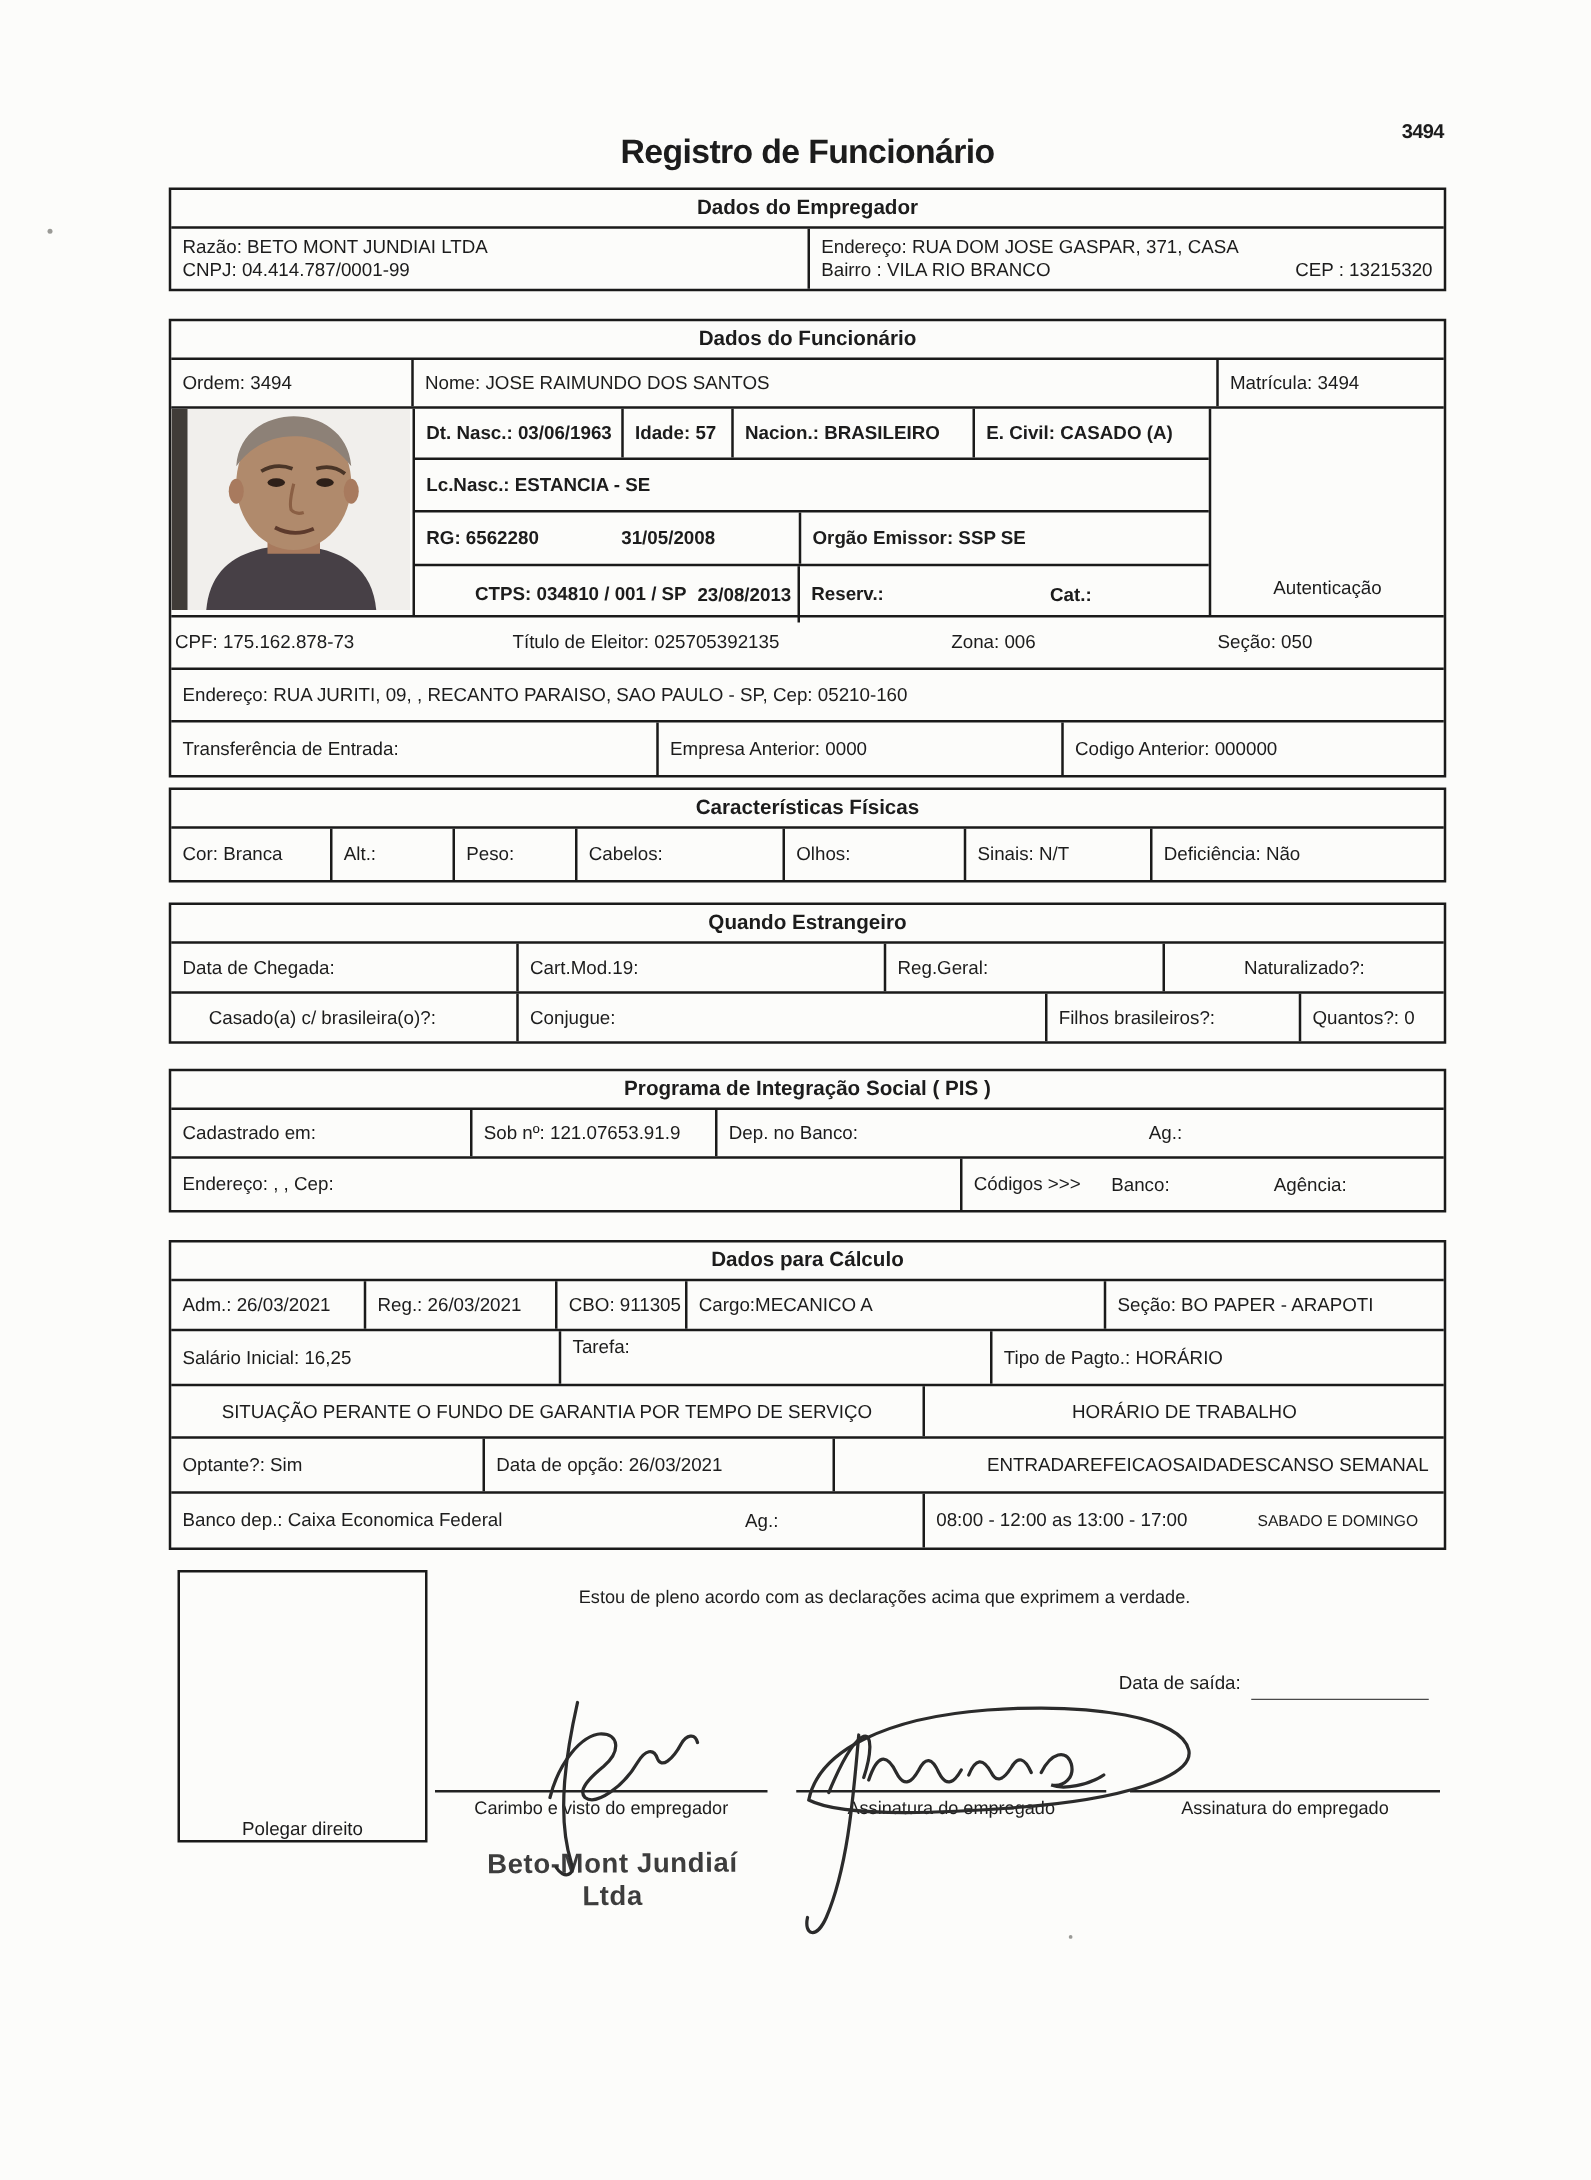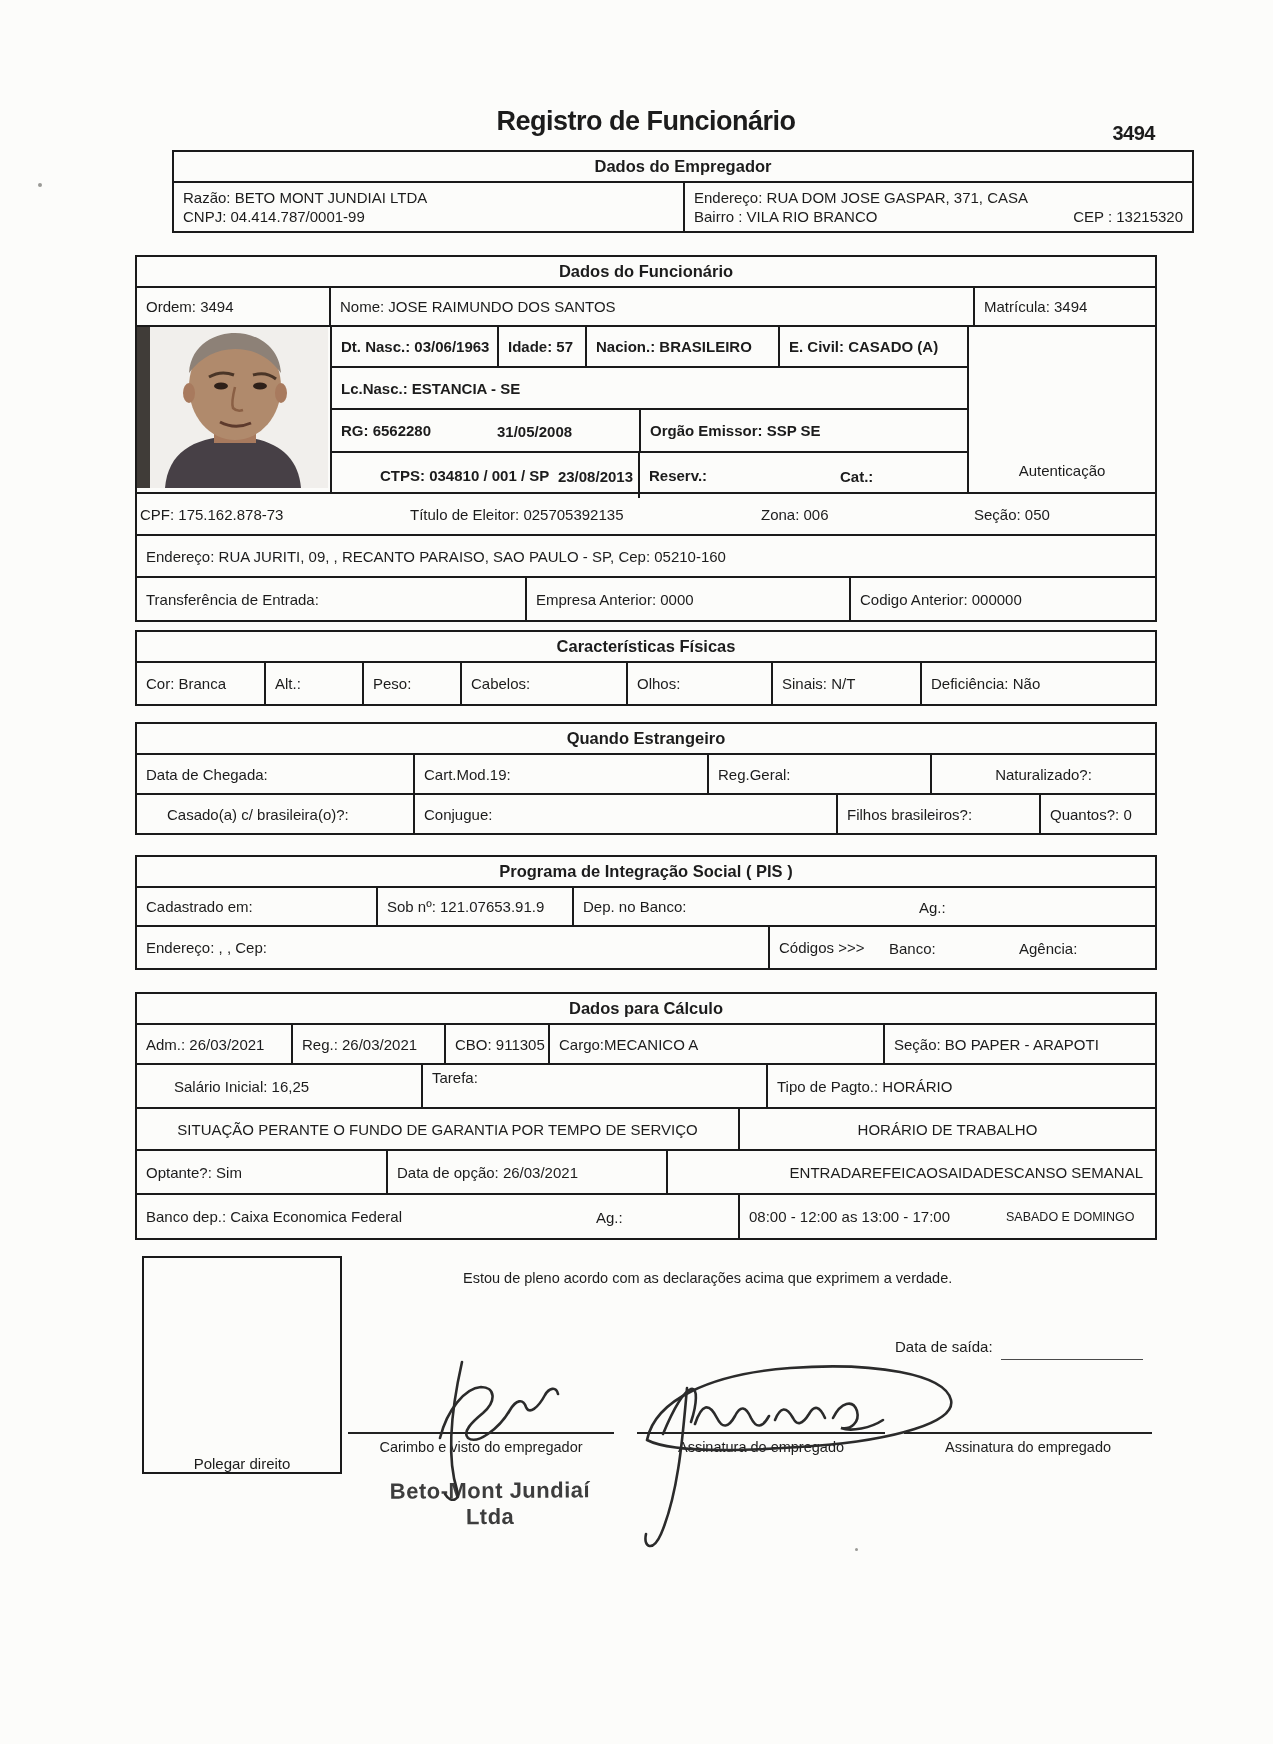--- a/index.html
+++ b/index.html
@@ -15,22 +15,22 @@
     font-family:"Liberation Sans","DejaVu Sans",sans-serif;
     color:var(--ink);
     overflow:hidden;
   }
   .sheet{position:absolute;left:135px;top:0;width:1022px;height:1744px;}
   .doc-title{
     position:absolute;top:106px;left:0;width:100%;
     text-align:center;font-size:27px;font-weight:bold;letter-spacing:-0.5px;
   }
   .doc-number{
-    position:absolute;top:122px;right:2px;
-    font-size:20px;font-weight:bold;letter-spacing:-0.5px;
+    position:absolute;top:97px;right:2px;
+    font-size:16px;font-weight:bold;letter-spacing:-0.5px;
   }
   .box{
     position:absolute;left:0;width:1018px;
     border:2px solid var(--bd);
     font-size:15px;
   }
   .sec-header{
     height:29px;border-bottom:2px solid var(--bd);
     display:flex;align-items:center;justify-content:center;
     font-weight:bold;font-size:16.5px;
@@ -84,21 +84,21 @@
 
 <div class="page">
   <div class="speck" style="left:38px;top:183px;width:4px;height:4px;"></div>
   <div class="speck" style="left:855px;top:1548px;width:3px;height:3px;"></div>
 
   <div class="sheet">
 
     <div class="doc-title">Registro de Funcionário</div>
     <div class="doc-number">3494</div>
 
-    <section class="box" style="top:150px;margin-left:37px;">
+    <section class="box" style="top:150px;">
       <div class="sec-header">Dados do Empregador</div>
       <div class="row" style="min-height:48px;">
         <div class="cell" style="width:509px;align-items:flex-start;flex-direction:column;justify-content:center;gap:2px;padding:3px 9px;">
           <div>Razão: BETO MONT JUNDIAI  LTDA</div>
           <div>CNPJ: 04.414.787/0001-99</div>
         </div>
         <div class="cell grow" style="align-items:flex-start;flex-direction:column;justify-content:center;gap:2px;padding:3px 9px;">
           <div>Endereço: RUA DOM JOSE GASPAR, 371, CASA</div>
           <div style="display:flex;width:100%;justify-content:space-between;">
             <span>Bairro : VILA RIO BRANCO</span>
@@ -237,21 +237,21 @@
     <section class="box" style="top:992px;">
       <div class="sec-header">Dados para Cálculo</div>
       <div class="row" style="height:38px;">
         <div class="cell" style="width:154px;">Adm.: 26/03/2021</div>
         <div class="cell" style="width:153px;">Reg.: 26/03/2021</div>
         <div class="cell" style="width:104px;">CBO: 911305</div>
         <div class="cell" style="width:335px;">Cargo:MECANICO A</div>
         <div class="cell grow">Seção: BO PAPER - ARAPOTI</div>
       </div>
       <div class="row bt" style="height:42px;">
-        <div class="cell" style="width:256px;margin-left:28px;">Salário Inicial: 16,25</div>
+        <div class="cell" style="width:310px;">Salário Inicial: 16,25</div>
         <div class="cell" style="width:345px;align-items:flex-start;padding-top:4px;">Tarefa:</div>
         <div class="cell grow">Tipo de Pagto.: HORÁRIO</div>
       </div>
       <div class="row bt" style="height:40px;">
         <div class="cell center" style="width:601px;">SITUAÇÃO PERANTE O FUNDO DE GARANTIA POR TEMPO DE SERVIÇO</div>
         <div class="cell grow center">HORÁRIO DE TRABALHO</div>
       </div>
       <div class="row bt" style="height:42px;">
         <div class="cell" style="width:249px;">Optante?:  Sim</div>
         <div class="cell" style="width:280px;">Data de opção: 26/03/2021</div>

